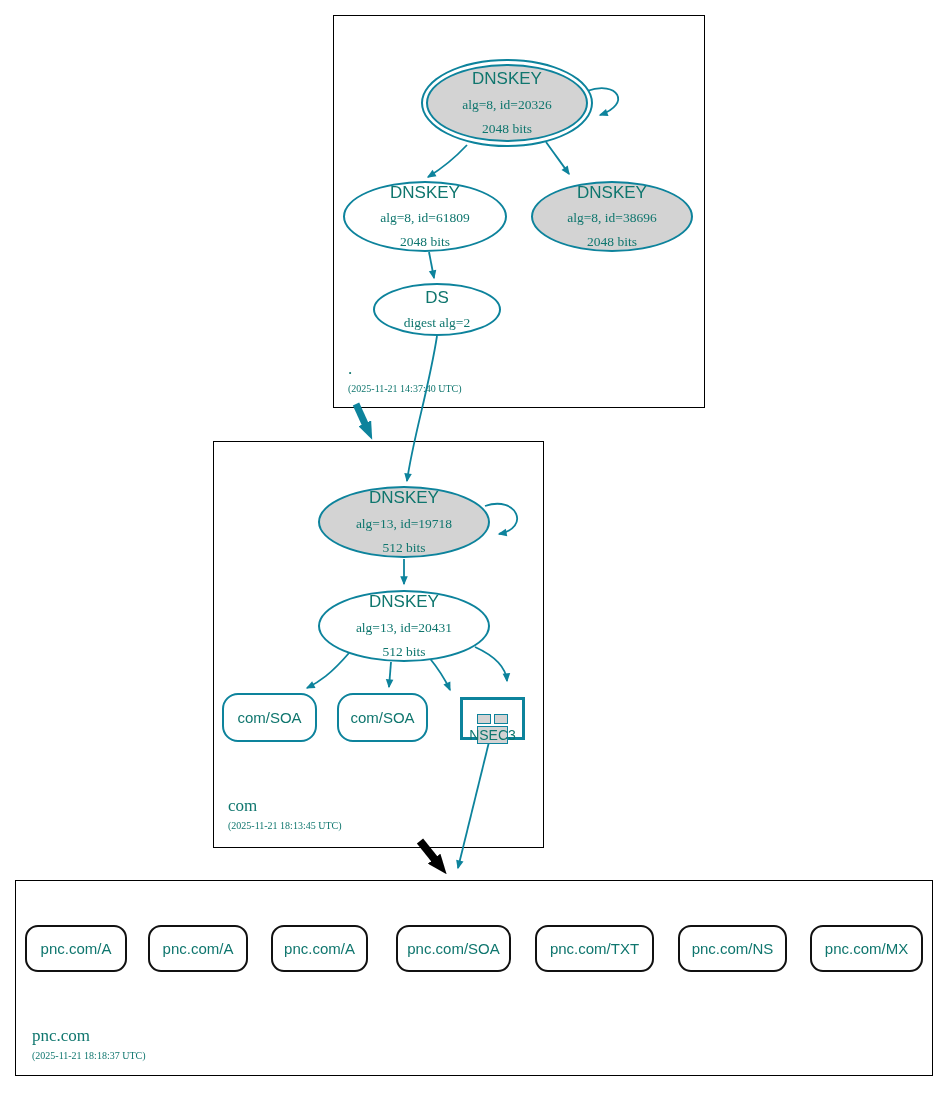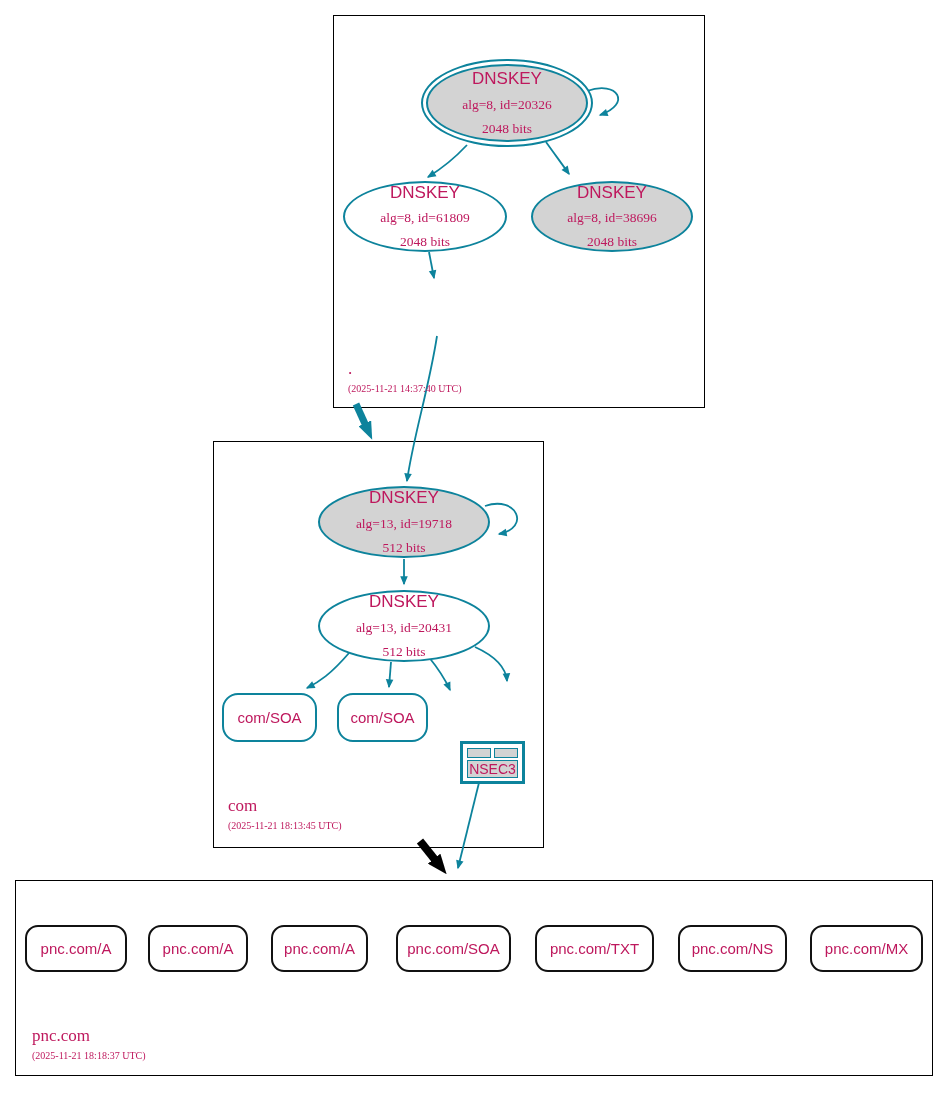--- a/index.html
+++ b/index.html
@@ -3,21 +3,21 @@
 <meta charset="utf-8">
 <style>
   :root{
     --teal:#0d839c;
     --gray-fill:#d3d3d3;
     --black:#000000;
   }
   html,body{margin:0;padding:0;background:#fff;}
   .canvas{
     position:relative;width:949px;height:1094px;background:#fff;overflow:hidden;
-    font-family:"Liberation Sans",sans-serif;color:#be185d;
+    font-family:"Liberation Sans",sans-serif;color:#0f766e;
   }
   .zone-box{position:absolute;border:1px solid #000;background:#fff;z-index:1;box-sizing:border-box;}
   .svg-layer{position:absolute;left:0;top:0;width:949px;height:1094px;z-index:5;pointer-events:none;}
   .edge{fill:none;stroke:var(--teal);stroke-width:1.8px;}
   .edge-thick{fill:none;stroke:var(--teal);stroke-width:7px;}
   .edge-black-thick{fill:none;stroke:var(--black);stroke-width:8px;}
   .mk-teal{fill:var(--teal);}
   .mk-black{fill:var(--black);}
   .node{
     position:absolute;z-index:10;box-sizing:border-box;
@@ -35,22 +35,22 @@
     display:flex;flex-direction:column;align-items:center;justify-content:center;text-align:center;
   }
   .node-title{font-size:17px;line-height:1.15;}
   .node-detail{font-family:"Liberation Serif",serif;font-size:13.5px;line-height:1.18;margin-top:8px;}
   .rrset{
     border:2px solid var(--teal);border-radius:16px;background:#fff;
     font-size:15px;line-height:1;
   }
   .rrset.black-border{border:2px solid #111;border-radius:13px;}
   .nsec3{
-    border:3px solid var(--teal);background:#fff;padding:4px;
-    display:flex;flex-direction:column;gap:2px;align-items:stretch;justify-content:stretch;margin-top:44px;
+    border:3px solid var(--teal);background:#fff;padding:14px;
+    display:flex;flex-direction:column;gap:2px;align-items:stretch;justify-content:stretch;
   }
   .nsec3-cells{display:flex;gap:3px;height:10px;flex:none;}
   .nsec3-cell{flex:1;background:var(--gray-fill);border:1.5px solid var(--teal);box-sizing:border-box;}
   .nsec3-label{
     flex:1;background:var(--gray-fill);border:1px solid var(--teal);
     display:flex;align-items:center;justify-content:center;font-size:14px;box-sizing:border-box;
   }
   .zone-label{
     position:absolute;z-index:10;font-family:"Liberation Serif",serif;
     font-size:17px;line-height:1;white-space:nowrap;
@@ -112,20 +112,24 @@
     <div class="node-detail">alg=8, id=61809</div>
     <div class="node-detail">2048 bits</div>
   </div>
 
   <div class="node ellipse gray" style="left:531px;top:181px;width:162px;height:71px">
     <div class="node-title">DNSKEY</div>
     <div class="node-detail">alg=8, id=38696</div>
     <div class="node-detail">2048 bits</div>
   </div>
 
+  <div class="node ellipse" style="left:373px;top:283px;width:128px;height:53px">
+    <div class="node-title">DS</div>
+    <div class="node-detail">digest alg=2</div>
+  </div>
 
   <div class="zone-label" style="left:348px;top:360px">.</div>
   <div class="zone-ts" style="left:348px;top:384px">(2025-11-21 14:37:40 UTC)</div>
 
   <div class="node ellipse gray" style="left:318px;top:486px;width:172px;height:72px">
     <div class="node-title">DNSKEY</div>
     <div class="node-detail">alg=13, id=19718</div>
     <div class="node-detail">512 bits</div>
   </div>
 

